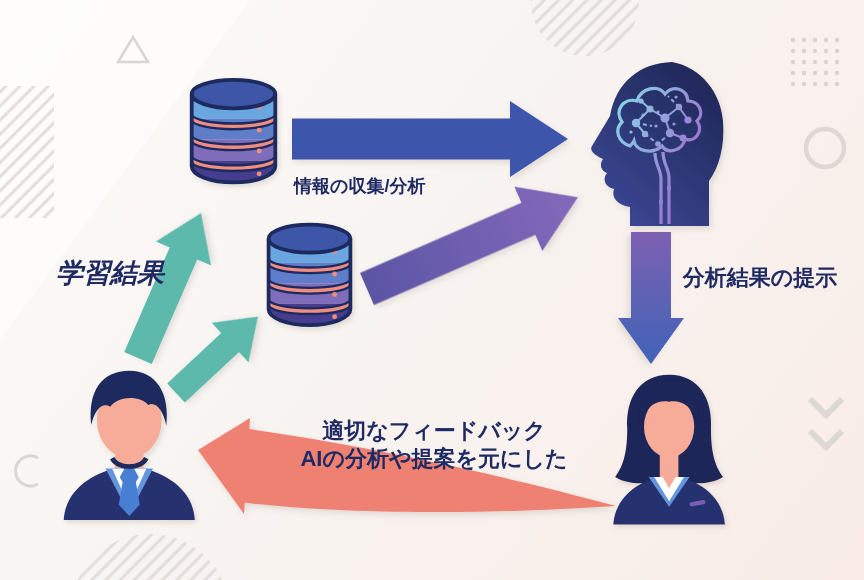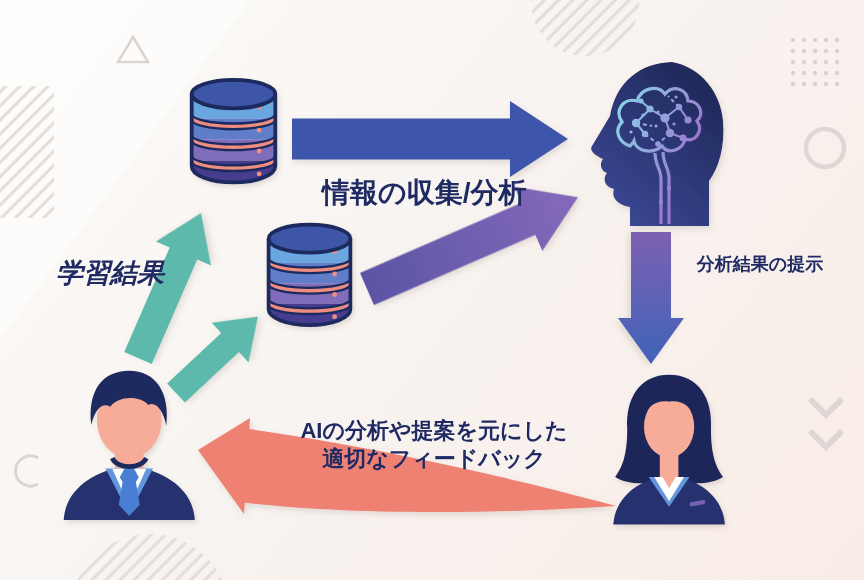--- a/index.html
+++ b/index.html
@@ -3,23 +3,23 @@
 <meta charset="utf-8">
 <style>
   html,body{margin:0;padding:0;background:#ffffff;}
   .stage{
     position:relative;width:864px;height:580px;overflow:hidden;
     background:linear-gradient(128deg,#fcfbf9 0%,#f8f4f1 45%,#f9ece7 100%);
     font-family:"Liberation Sans","DejaVu Sans",sans-serif;
   }
   .layer{position:absolute;left:0;top:0;width:864px;height:580px;}
   .label{position:absolute;color:#1f2a63;font-weight:bold;white-space:nowrap;}
-  .lbl-collect{left:322px;top:174px;font-size:28px;}
+  .lbl-collect{left:294px;top:174px;font-size:18px;}
   .lbl-learning{left:56px;top:255px;font-size:27px;font-style:italic;}
-  .lbl-analysis{left:664px;top:250px;width:192px;text-align:center;font-size:18px;line-height:28px;}
+  .lbl-analysis{left:664px;top:264px;width:192px;text-align:center;font-size:22px;line-height:28px;}
   .lbl-feedback{left:278px;top:417px;width:312px;text-align:center;font-size:22px;line-height:28px;}
   .stripe{fill:#ef8d80;stroke:#1c2a5e;stroke-width:2.5;}
   .dbdot{fill:#ef8d80;}
   .net{stroke:url(#netGrad);fill:none;}
 </style>
 </head>
 <body>
 
 <div class="stage">
 
@@ -175,17 +175,17 @@
       <rect x="92" y="140" width="17" height="4.5" rx="2" fill="#7a60b4" transform="rotate(-10 100 142)"></rect>
     </g>
   </svg>
 
   <div class="label lbl-collect">情報の収集/分析</div>
   <div class="label lbl-learning">学習結果</div>
   <div class="label lbl-analysis">
     <div>分析結果の提示</div>
   </div>
   <div class="label lbl-feedback">
+    <div>適切なフィードバック</div>
     <div>AIの分析や提案を元にした</div>
-    <div>適切なフィードバック</div>
   </div>
 
 </div>
 
 </body></html>

